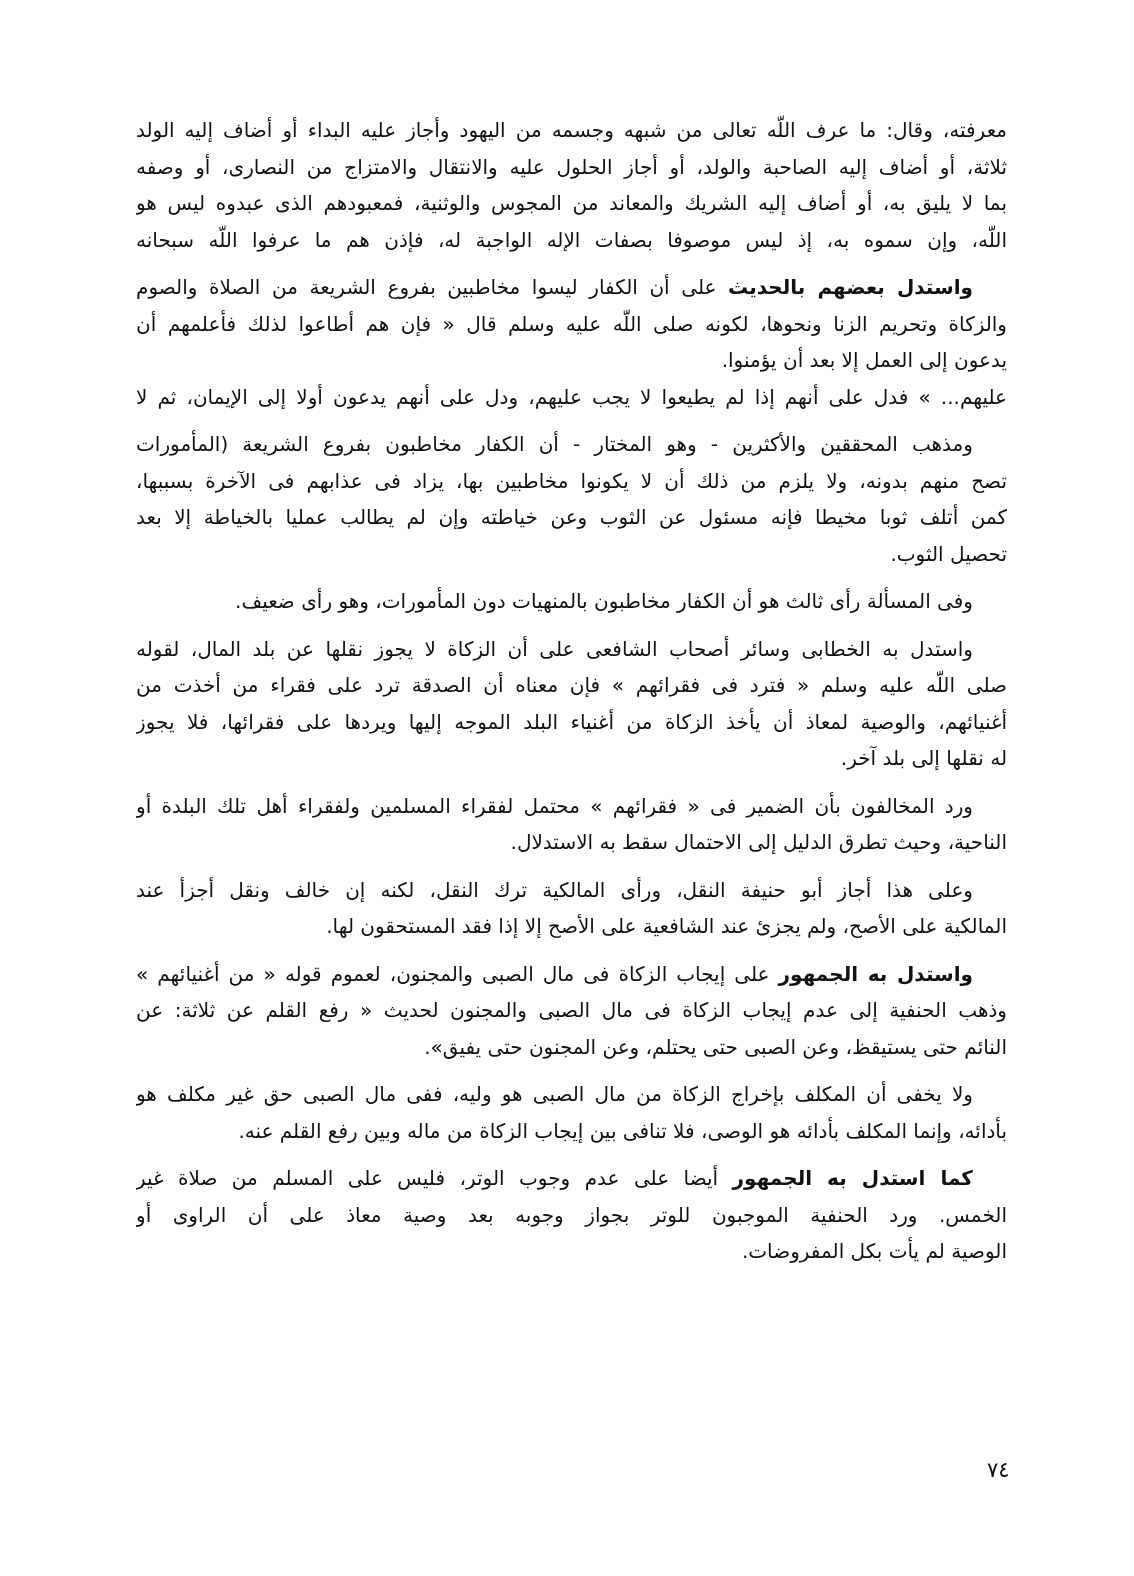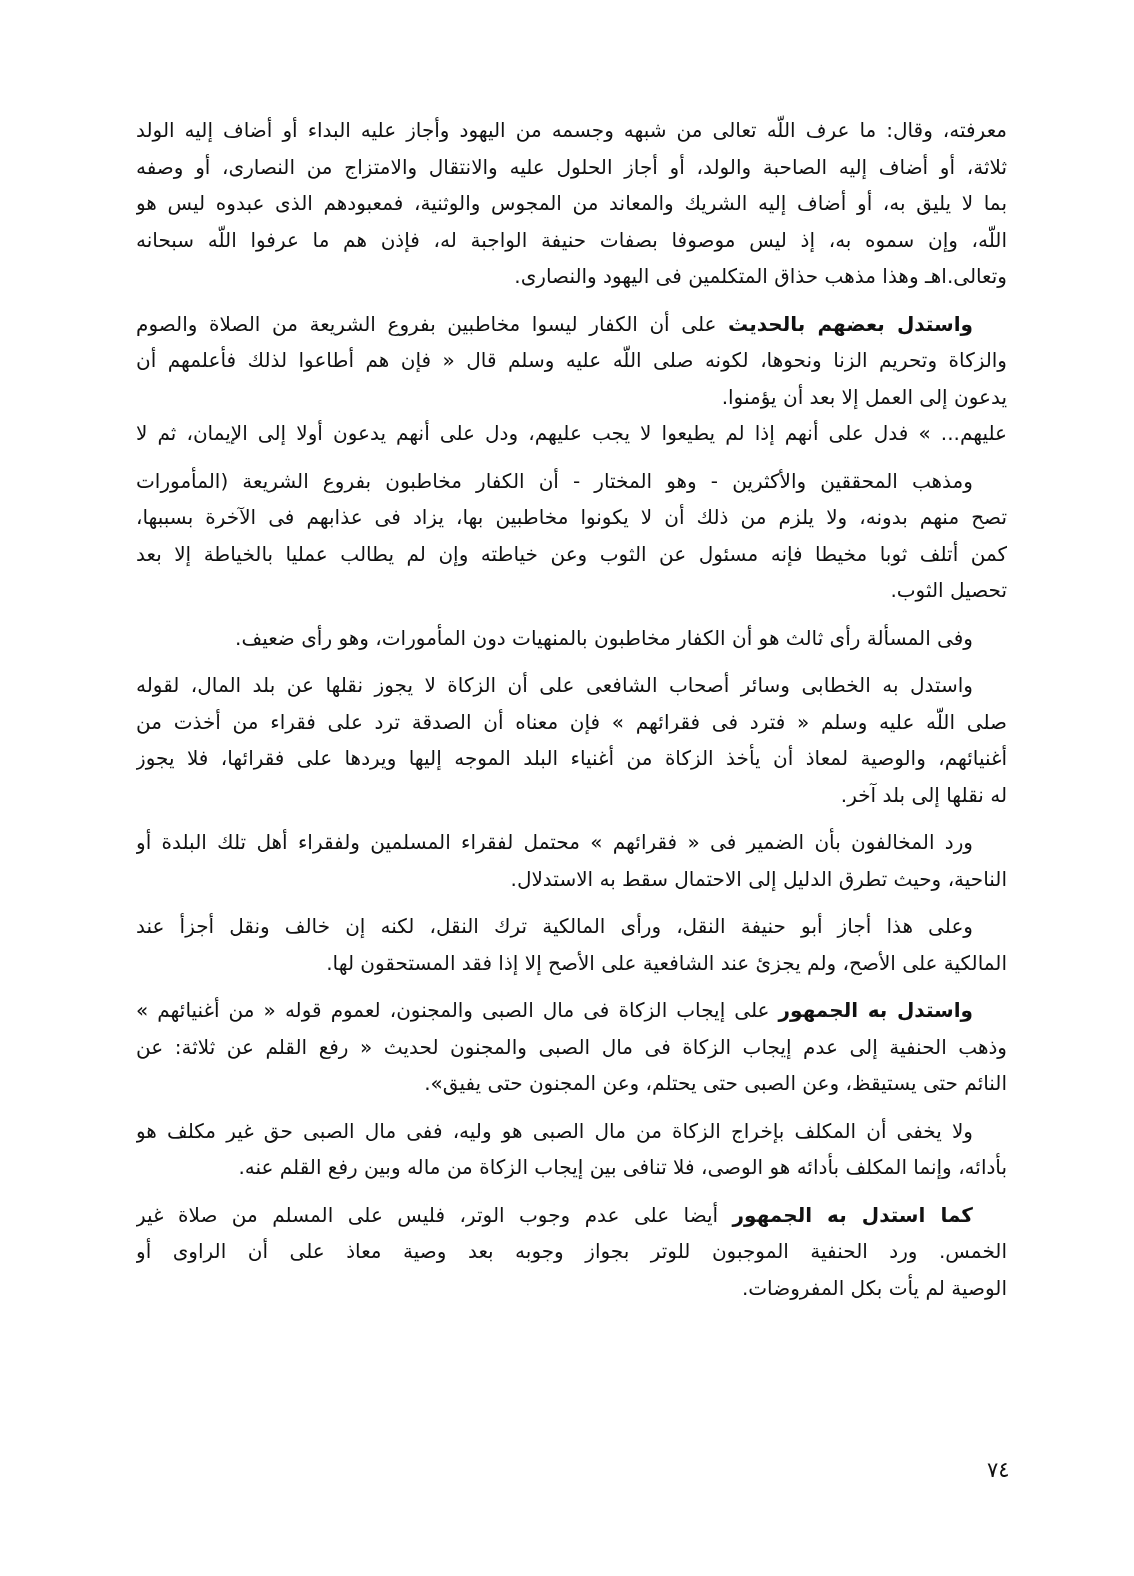--- a/index.html
+++ b/index.html
@@ -58,22 +58,21 @@
 </style>
 </head>
 <body>
 
 <div class="page">
 
   <div class="para">
     <span class="line">معرفته، وقال: ما عرف اللّه تعالى من شبهه وجسمه من اليهود وأجاز عليه البداء أو أضاف إليه الولد</span>
     <span class="line">ثلاثة، أو أضاف إليه الصاحبة والولد، أو أجاز الحلول عليه والانتقال والامتزاج من النصارى، أو وصفه</span>
     <span class="line">بما لا يليق به، أو أضاف إليه الشريك والمعاند من المجوس والوثنية، فمعبودهم الذى عبدوه ليس هو</span>
-    <span class="line">اللّه، وإن سموه به، إذ ليس موصوفا بصفات حنيفة الواجبة له، فإذن هم ما عرفوا اللّه سبحانه</span>
-    <span class="line last">وتعالى.اهـ وهذا مذهب حذاق المتكلمين فى اليهود والنصارى.</span>
+    <span class="line">اللّه، وإن سموه به، إذ ليس موصوفا بصفات الإله الواجبة له، فإذن هم ما عرفوا اللّه سبحانه</span>
   </div>
 
   <div class="para">
     <span class="line indent"><span class="bold">واستدل بعضهم بالحديث</span><span> على أن الكفار ليسوا مخاطبين بفروع الشريعة من الصلاة والصوم</span></span>
     <span class="line">والزكاة وتحريم الزنا ونحوها، لكونه صلى اللّه عليه وسلم قال « فإن هم أطاعوا لذلك فأعلمهم أن</span>
     <span class="line last">يدعون إلى العمل إلا بعد أن يؤمنوا.</span>
     <span class="line">عليهم... » فدل على أنهم إذا لم يطيعوا لا يجب عليهم، ودل على أنهم يدعون أولا إلى الإيمان، ثم لا</span>
   </div>
 
   <div class="para">

